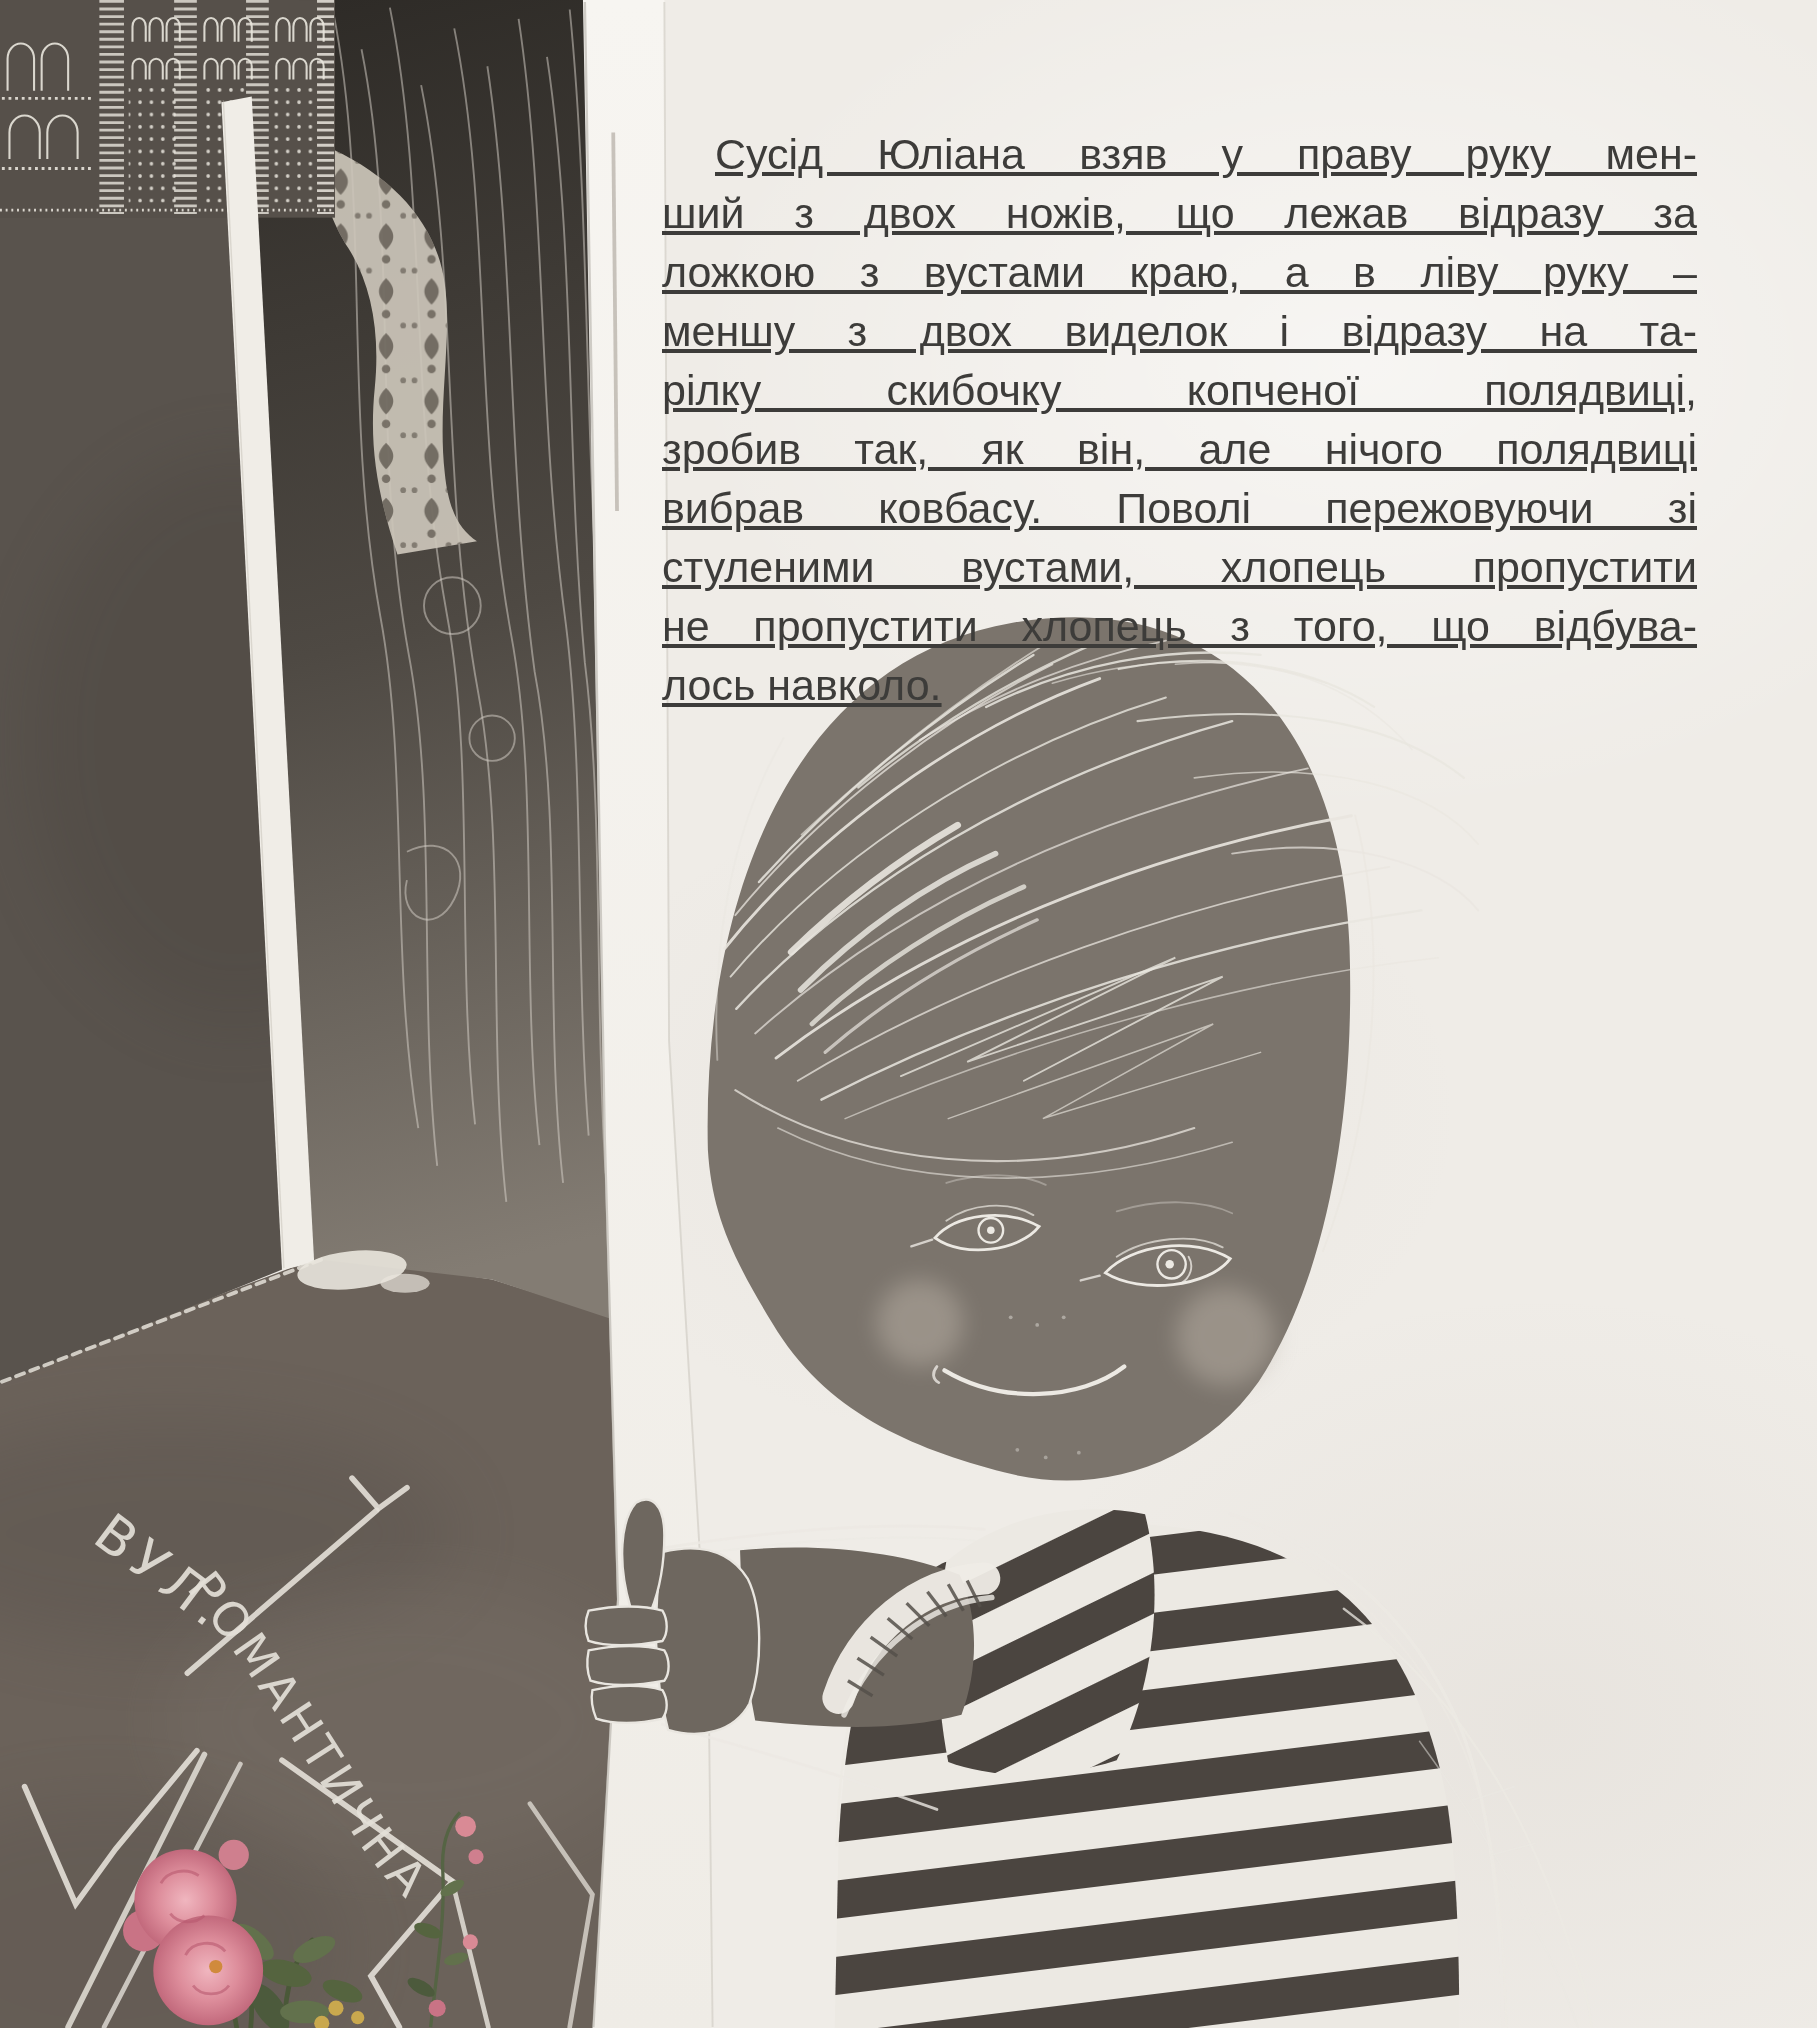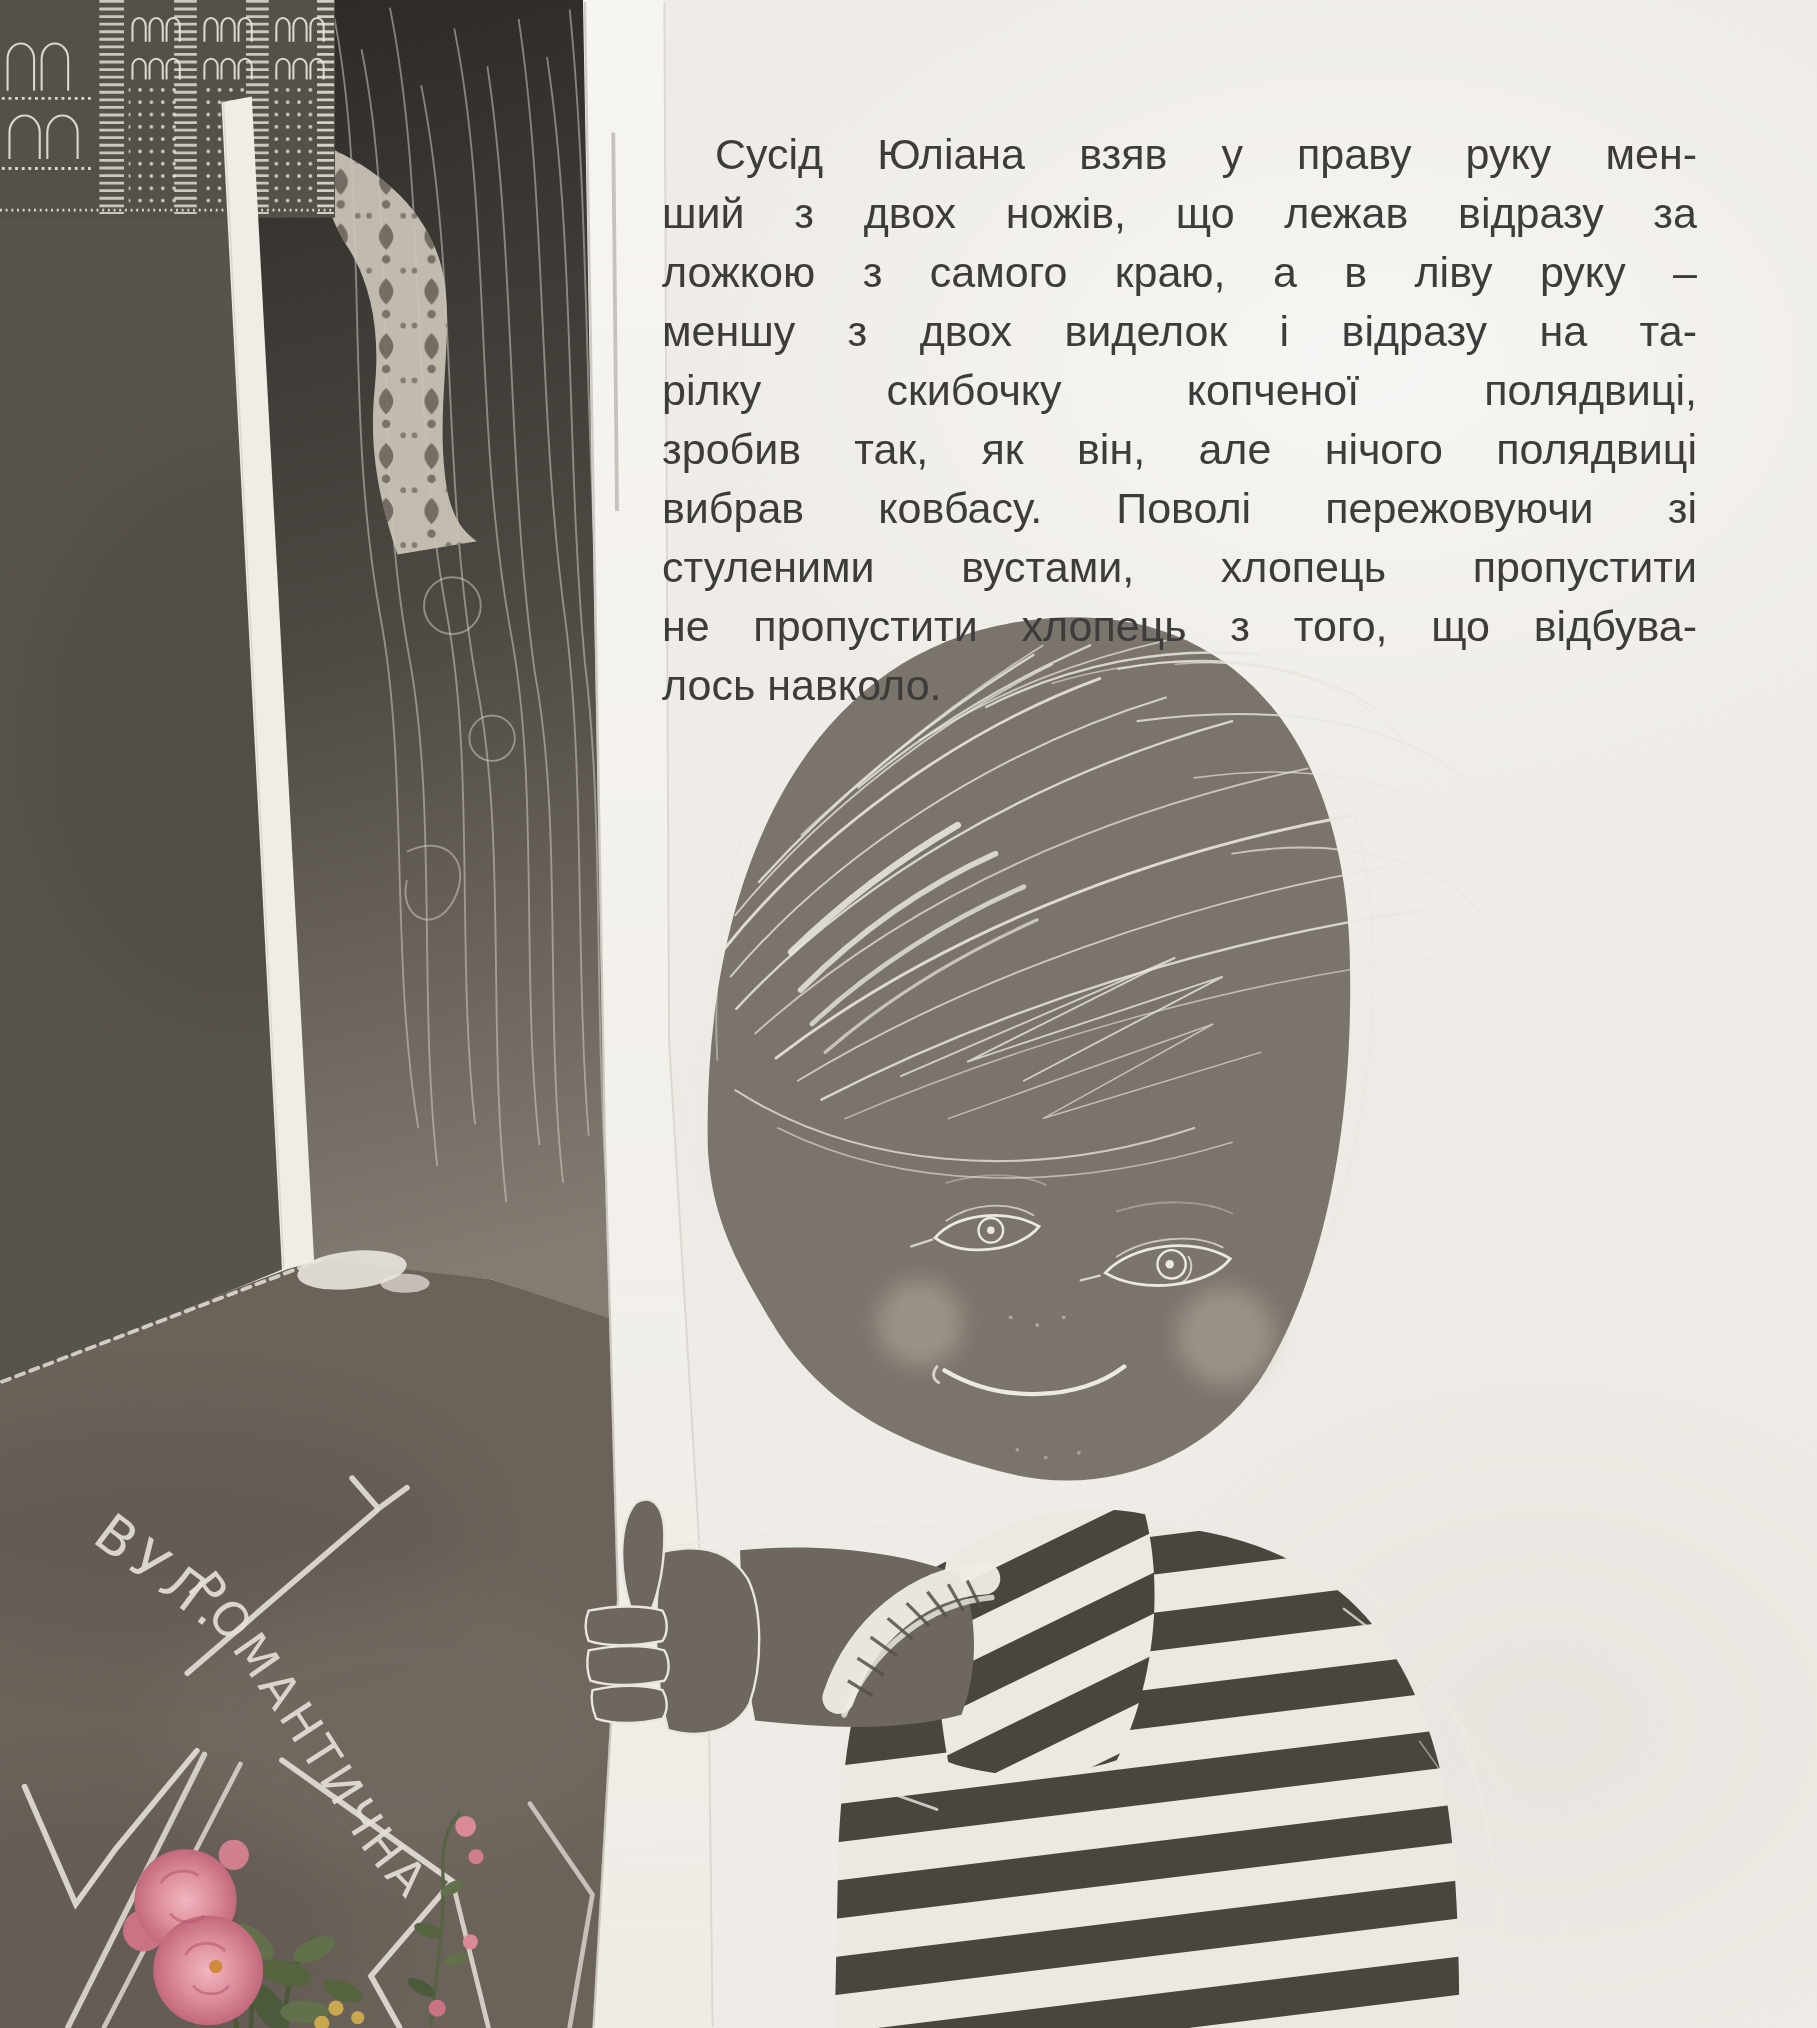--- a/index.html
+++ b/index.html
@@ -8,21 +8,21 @@
     background:
       radial-gradient(1136px 757px at 75% 18%, rgba(255,255,255,.5), rgba(255,255,255,0) 60%),
       radial-gradient(852px 662px at 85% 85%, rgba(170,158,148,.10), rgba(170,158,148,0) 65%),
       radial-gradient(662px 473px at 55% 55%, rgba(180,170,160,.08), rgba(180,170,160,0) 70%),
       #efece7;
     font-family:"Liberation Sans","DejaVu Sans",sans-serif;
   }
   .illustration-svg{position:absolute;left:0;top:0;}
   .text-block{
     position:absolute;left:662px;top:125px;width:1035px;
-    font-size:43px;line-height:59px;color:#3d3c3a;
+    font-size:43px;line-height:59px;color:#3d3c3a;text-decoration:underline;
   }
   .text-line{text-align:justify;text-align-last:justify;white-space:normal;}
   .text-line:first-child{text-indent:53px;}
   .text-line:last-child{text-align-last:left;}
   .hair{stroke:#e9e6df;fill:none;stroke-linecap:round;}
   .scrib{stroke:#d9d4cb;fill:none;opacity:.5;stroke-width:2;}
   .chalk{stroke:#e4e0d8;fill:none;stroke-linecap:round;}
   .sk{stroke:#ece9e3;fill:none;stroke-linecap:round;}
   .laceLn{stroke:#e9e5dd;fill:none;stroke-width:2.2;opacity:.9;}
   .face{stroke:#ece9e3;fill:none;stroke-linecap:round;}
@@ -315,21 +315,21 @@
       <circle cx="355" cy="2122" r="8"></circle>
       <circle cx="378" cy="2132" r="7"></circle>
       <circle cx="340" cy="2138" r="8"></circle>
     </g>
   </g>
 </svg>
 
 <div class="text-block">
       <div class="text-line">Сусід Юліана взяв у праву руку мен-</div>
       <div class="text-line">ший з двох ножів, що лежав відразу за</div>
-      <div class="text-line">ложкою з самого краю, а в ліву руку –</div>
+      <div class="text-line">ложкою з вустами краю, а в ліву руку –</div>
       <div class="text-line">меншу з двох виделок і відразу на та-</div>
       <div class="text-line">рілку скибочку копченої полядвиці,</div>
       <div class="text-line">зробив так, як він, але нічого полядвиці</div>
       <div class="text-line">вибрав ковбасу. Поволі пережовуючи зі</div>
       <div class="text-line">стуленими вустами, хлопець пропустити</div>
       <div class="text-line">не пропустити хлопець з того, що відбува-</div>
       <div class="text-line">лось навколо.</div>
     </div>
 
 </div>

